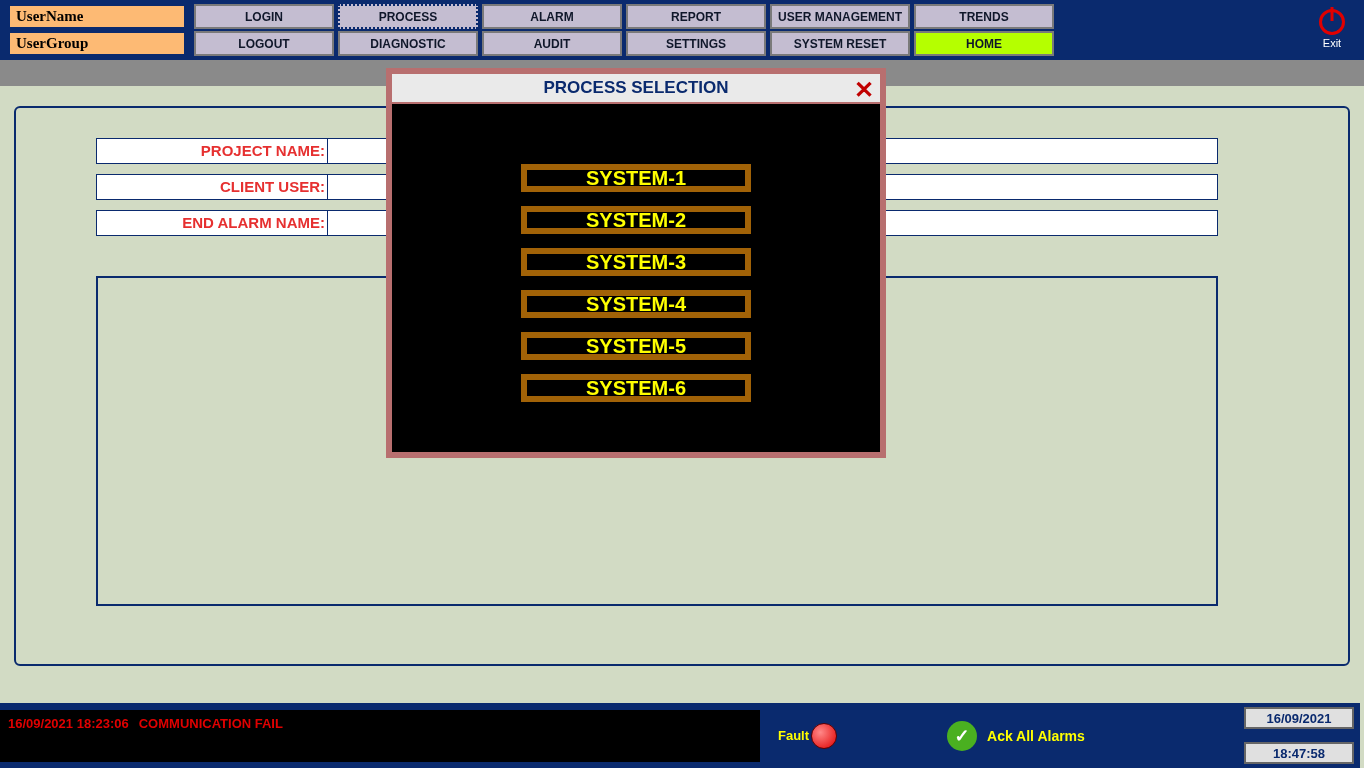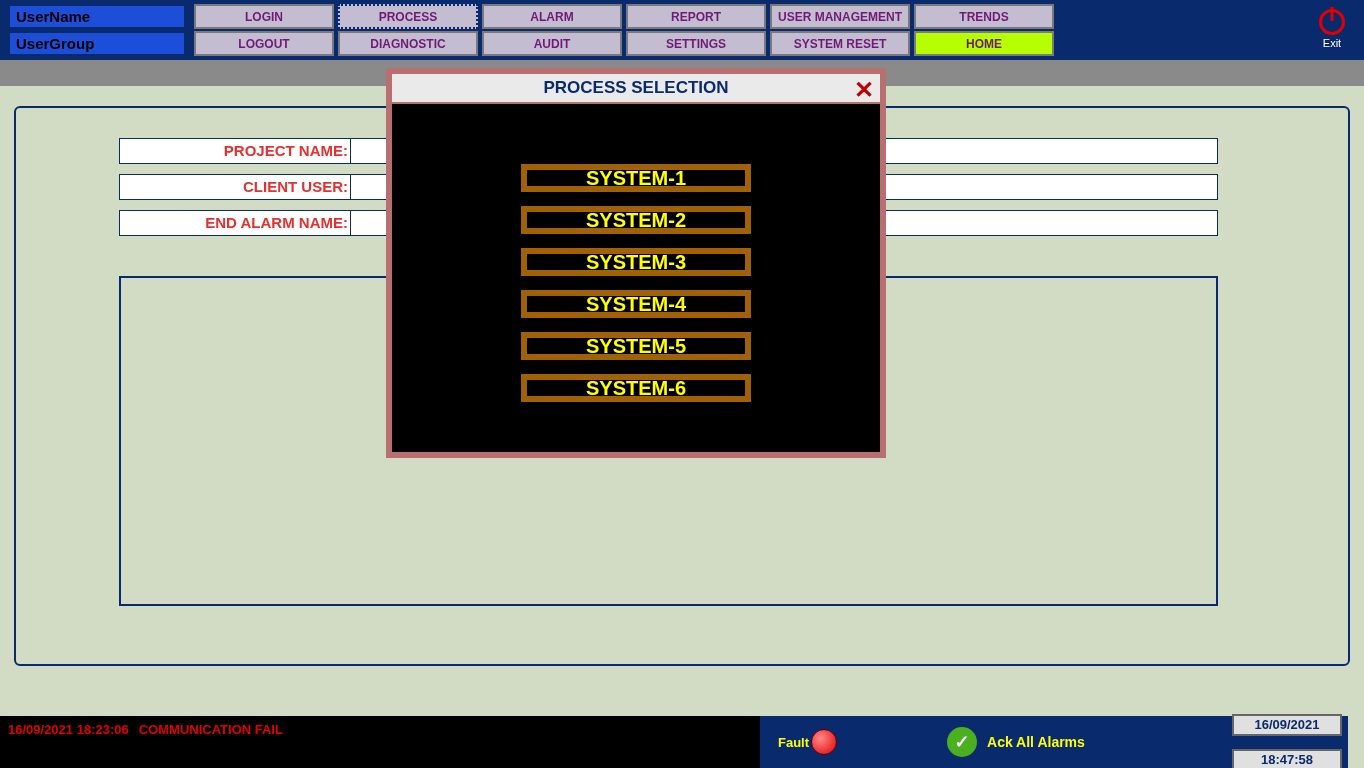--- a/index.html
+++ b/index.html
@@ -21,43 +21,44 @@
       padding: 4px 8px;
       gap: 4px;
     }
     .user-box {
       display: flex;
       flex-direction: column;
       gap: 2px;
       width: 178px;
     }
     .user-row {
-      background: #1d4ed8;
+      background: #fdba74;
       border: 2px solid #0a2a6e;
       height: 25px;
       font-size: 15px;
       font-weight: bold;
       color: #000;
       padding: 2px 6px;
       display: flex;
       align-items: center;
+      font-family: Liberation Serif, serif;
     }
     .nav-grid {
       display: grid;
       grid-template-columns: repeat(6, 140px);
       grid-template-rows: 25px 25px;
       gap: 2px 4px;
       margin-left: 4px;
     }
     .nav-btn {
       background: #c4bdd1;
       border: 2px solid #7a7a7a;
       font-size: 12px;
       font-weight: bold;
-      color: #701a75;
+      color: #0f172a;
       cursor: pointer;
       display: flex;
       align-items: center;
       justify-content: center;
     }
     .nav-btn.active { border: 2px dotted #0a2a6e; }
     .nav-btn.home { background: #b5ff00; }
 
     .exit-box {
       margin-left: auto;
@@ -94,21 +95,21 @@
     .content {
       position: relative;
       padding: 20px 14px 10px 14px;
       height: 620px;
     }
     .content-frame {
       border: 2px solid #0a2a6e;
       border-radius: 6px;
       height: 560px;
       position: relative;
-      padding: 30px 130px 10px 103px;
+      padding: 30px 130px 10px 80px;
     }
     .info-row {
       display: flex;
       height: 26px;
       margin-bottom: 10px;
     }
     .info-label {
       width: 232px;
       background: #fff;
       border: 1px solid #0a2a6e;
@@ -191,22 +192,22 @@
       font-size: 20px;
       cursor: pointer;
       display: flex;
       align-items: center;
       justify-content: center;
     }
 
     
     .status-bar {
       position: absolute;
-      bottom: 0; left: 0; right: 16px;
-      height: 52px;
+      bottom: 0; left: 0; right: 4px;
+      height: 65px;
       background: #0a2a6e;
       display: flex;
       align-items: center;
     }
     .alarm-msg {
       background: #000;
       width: 760px;
       height: 52px;
       padding: 6px 8px;
       display: flex;

